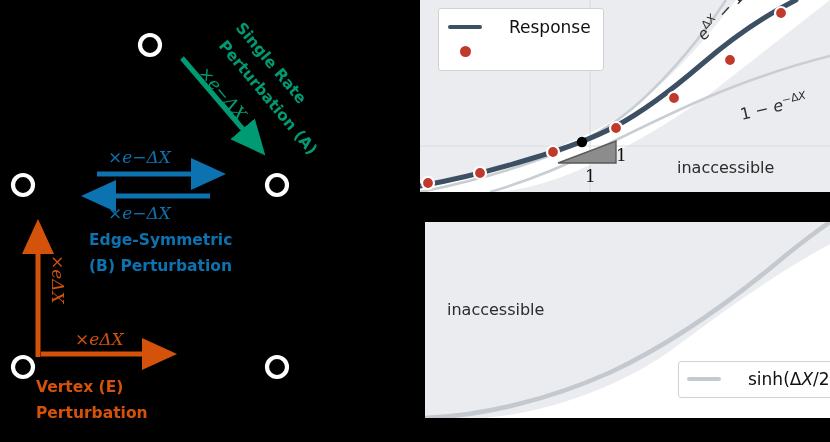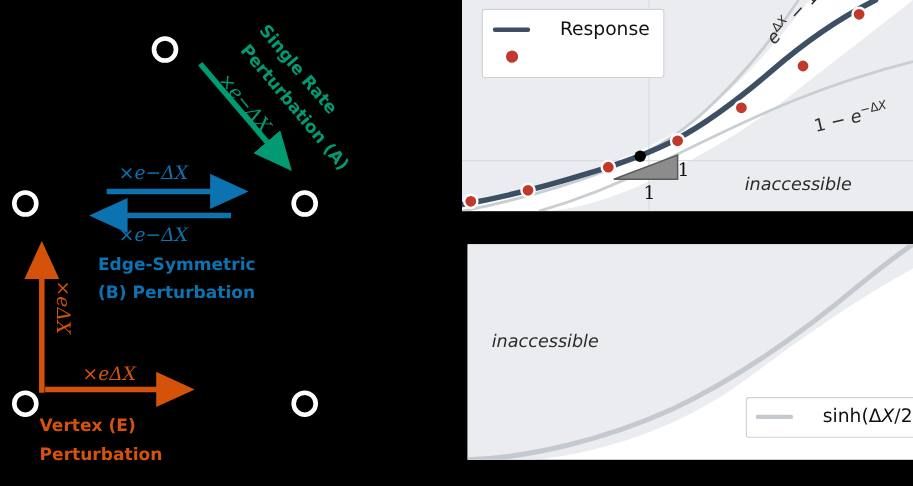--- a/index.html
+++ b/index.html
@@ -36,21 +36,21 @@
   .lg-swatch-line.grey{background:#C3C9CE;height:4px;}
   .lg-dot-wrap{width:34px;display:flex;justify-content:center;}
   .lg-dot{width:11px;height:11px;border-radius:50%;background:#C0392B;}
   .lg-text{font-size:17px;color:#111;white-space:nowrap;
            font-family:"DejaVu Sans","Liberation Sans",sans-serif;}
   .lg-text i{font-style:italic;}
   .sup{font-size:11px;vertical-align:super;}
 
   #legend-bot{left:253px;top:139px;padding:5px 11px 6px 8px;}
 
-  .inacc{position:absolute;font-style:italic;font-size:16px;color:#2b2b2b;
+  .inacc{position:absolute;font-size:16px;color:#2b2b2b;
          font-family:"DejaVu Sans","Liberation Sans",sans-serif;}
   #inacc-top{left:257px;top:158px;}
   #inacc-bot{left:22px;top:78px;}
 
   .curve-lbl{position:absolute;font-size:16px;color:#2e2e2e;white-space:nowrap;
              font-family:"DejaVu Sans","Liberation Sans",sans-serif;}
   #lbl-upper{left:272px;top:30px;transform:rotate(-47deg);transform-origin:left top;}
   #lbl-lower{left:318px;top:104px;transform:rotate(-13deg);transform-origin:left top;}
 
   .slope-num{position:absolute;font-size:17px;color:#111;

